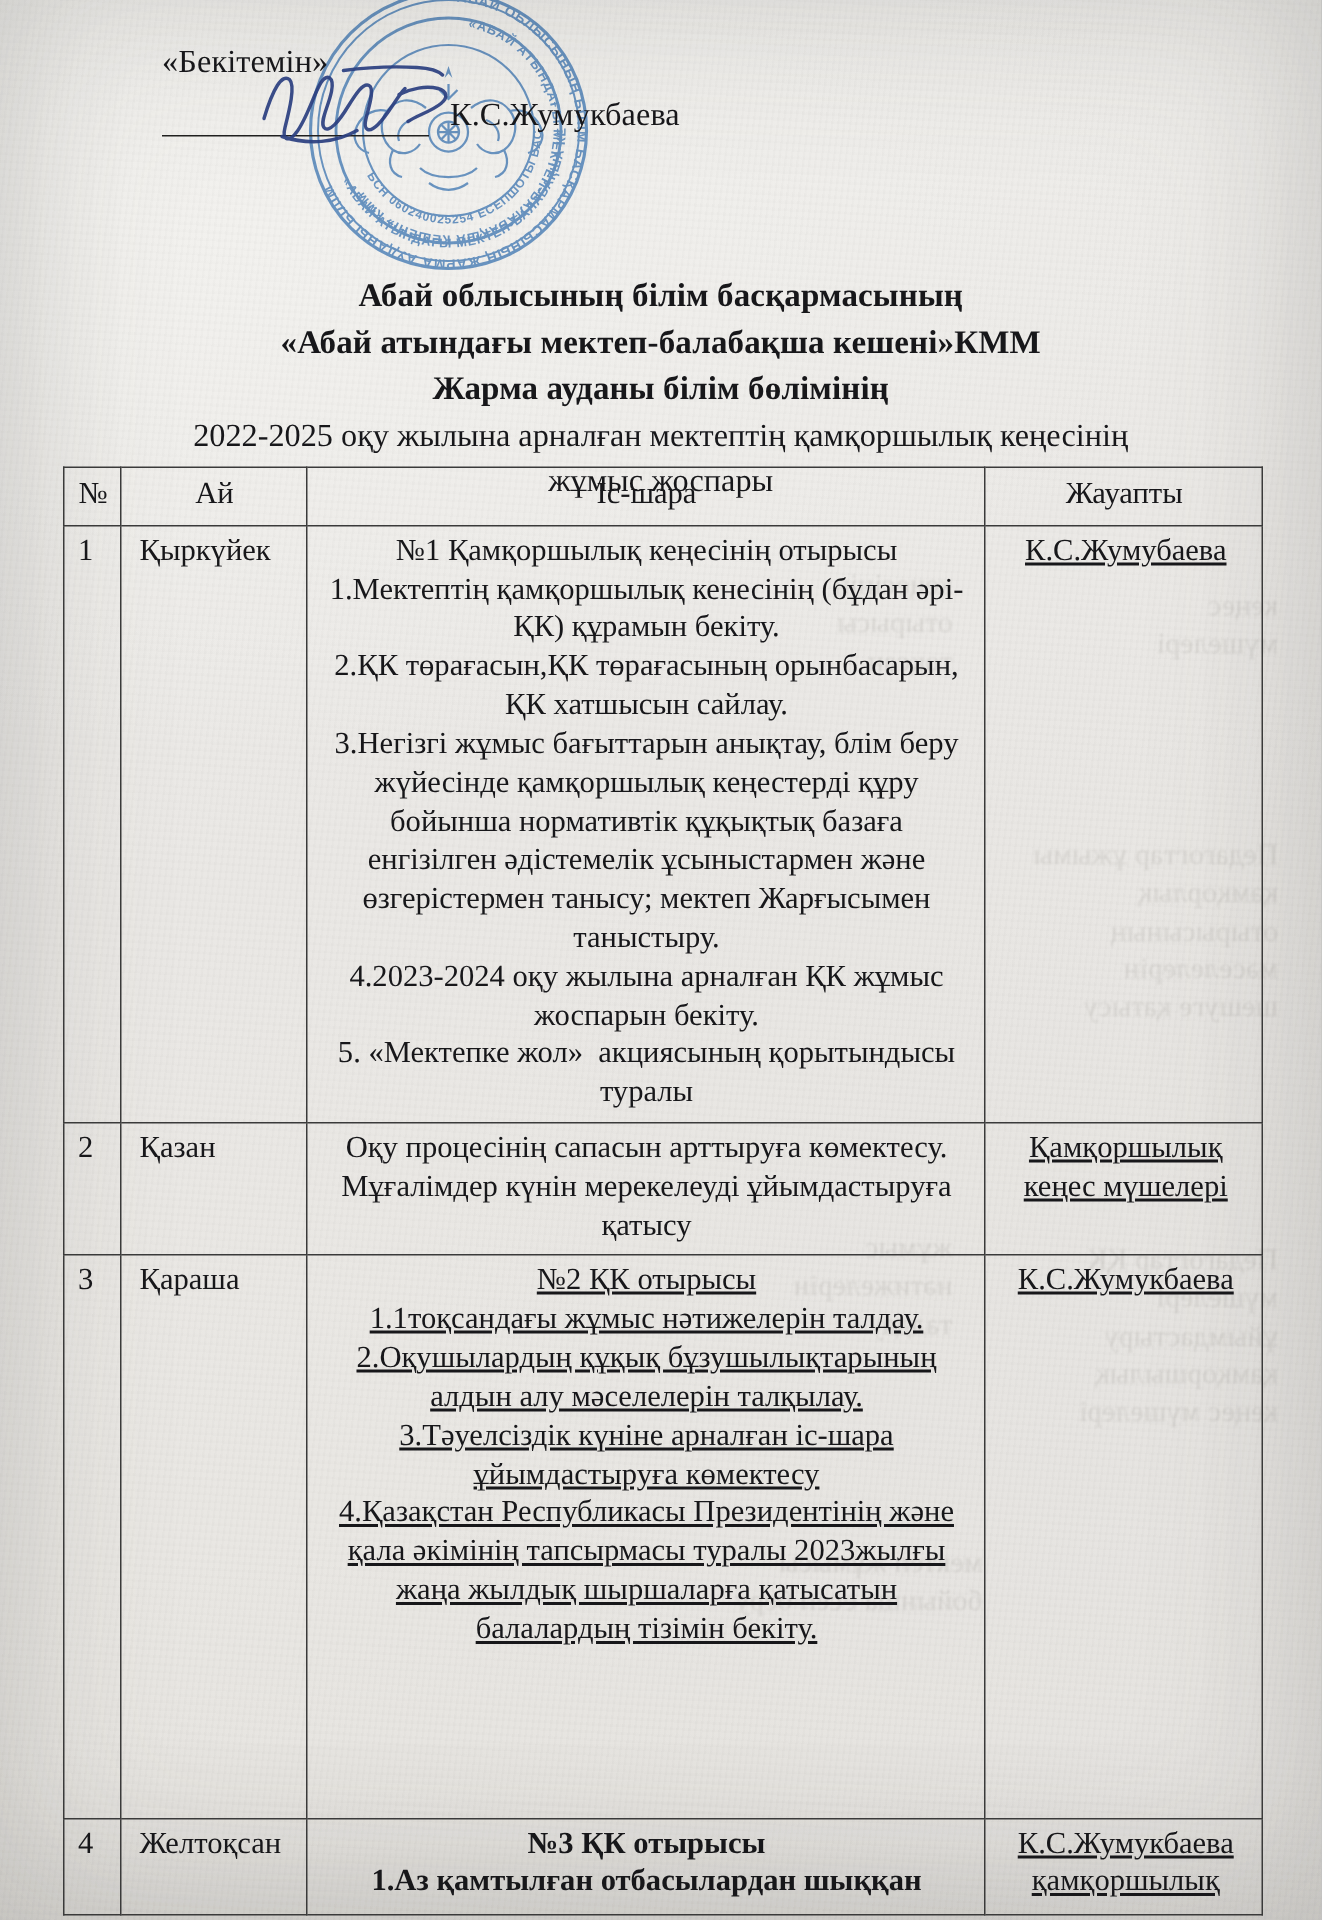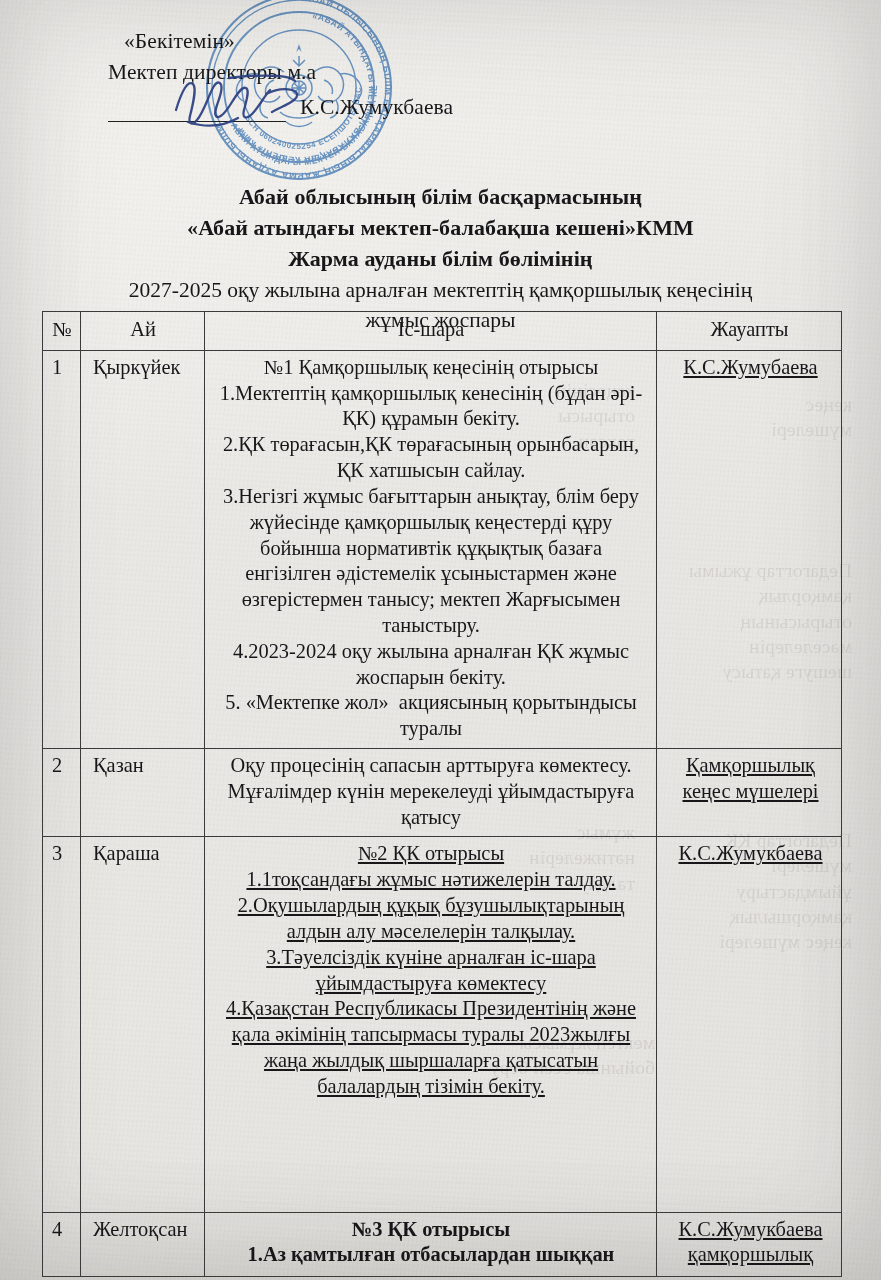--- a/index.html
+++ b/index.html
@@ -45,21 +45,21 @@
   .approval {
     position: absolute;
     left: 108px;
     top: 28px;
     width: 420px;
     line-height: 1.30;
     font-size: 21.5px;
     letter-spacing: .1px;
     z-index: 4;
   }
-  .approval .ln1 { margin-left: 16px; }
+  .approval .ln1 { margin-left: 0; }
   .approval .ln2 { margin-top: 3px; }
   .sig-row {
     margin-top: 7px;
     display: flex;
     align-items: flex-end;
     gap: 14px;
     position: relative;
   }
   .sig-rule {
     display: inline-block;
@@ -192,21 +192,20 @@
   <div class="bleed" id="bleed-e">Педагогтар ҚК
 мүшелері
 ұйымдастыру
 қамқоршылық
 кеңес мүшелері</div>
   <div class="bleed" id="bleed-f">мектеп жұмысы
 бойынша есеп беру</div>
 
   <div class="approval">
     <div class="ln1">«Бекітемін»</div>
-    <div class="ln2">Мектеп директоры м.а</div>
     <div class="sig-row">
       <span class="sig-rule"></span>
       <span class="sig-name">К.С.Жумукбаева</span>
       <svg class="handsign" viewBox="0 0 170 66">
         <g fill="none" stroke="#2b3f80" stroke-width="2.3" stroke-linecap="round" stroke-linejoin="round" opacity=".92">
           <path d="M10 46 C16 26, 22 16, 27 20 C31 24, 27 40, 24 52 C22 60, 26 62, 31 56 C38 48, 43 30, 48 22 C52 16, 57 18, 55 28 C53 38, 47 48, 50 52 C53 56, 60 48, 66 38 C71 30, 76 22, 80 24 C84 26, 80 38, 78 46 C76 54, 80 56, 86 50 C93 43, 99 31, 104 26"></path>
           <path d="M63 14 C78 12, 96 11, 112 12 C120 12.5, 126 14, 129 17"></path>
           <path d="M100 30 C108 26, 118 24, 126 26 C132 27.6, 133 32, 128 36 C122 41, 112 44, 106 48"></path>
           <path d="M22 58 C40 64, 58 62, 72 54"></path>
         </g>
@@ -262,21 +261,21 @@
       <path d="M84 128 C92 136, 114 136, 122 128"></path>
       <path d="M90 138 C98 144, 108 144, 116 138"></path>
     </g>
   </svg>
 
   <div class="title-block">
     <div class="t">Абай  облысының білім басқармасының</div>
     <div class="t">«Абай атындағы мектеп-балабақша кешені»КММ</div>
     <div class="t">Жарма ауданы білім бөлімінің</div>
     <div class="sub">
-      <span class="l1">2027-2025 оқу жылына арналған мектептің қамқоршылық кеңесінің</span>
+      <span class="l1">2022-2025 оқу жылына арналған мектептің қамқоршылық кеңесінің</span>
       <span class="l2">жұмыс жоспары</span>
     </div>
   </div>
 
   <table id="plan-table">
     <colgroup>
       <col class="c-no">
         <col class="c-month">
         <col class="c-act">
         <col class="c-resp">

